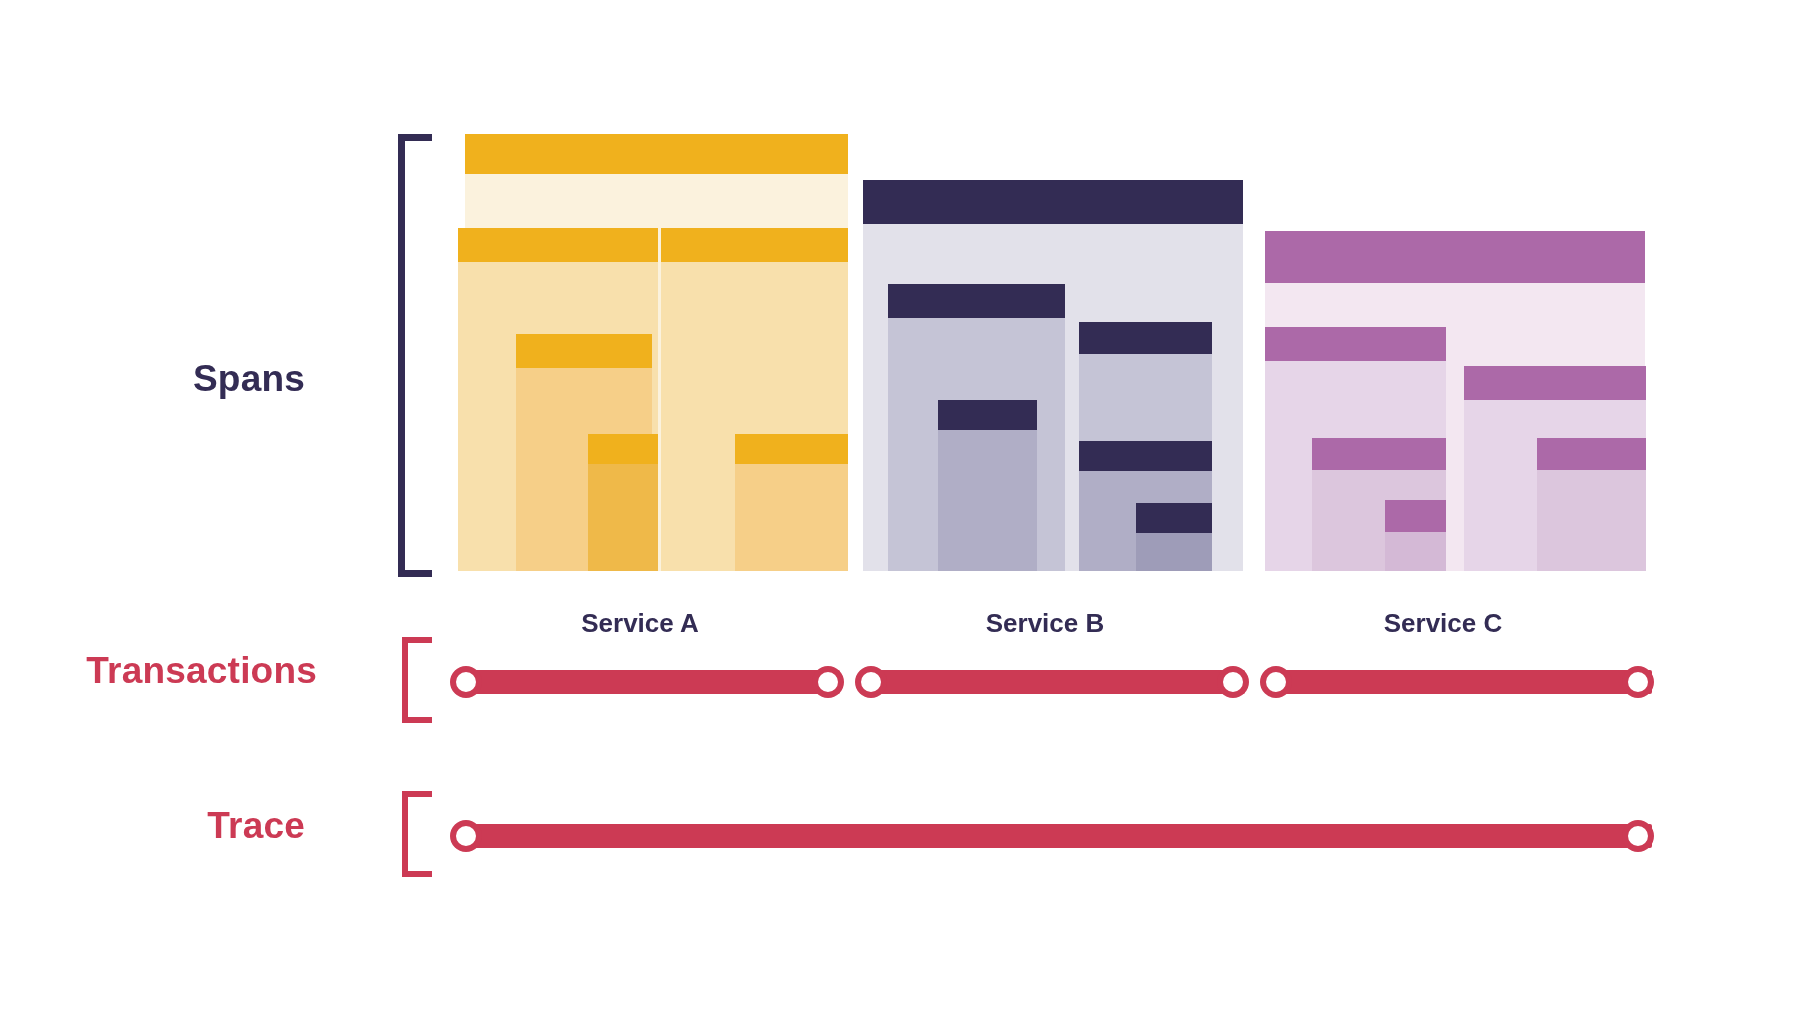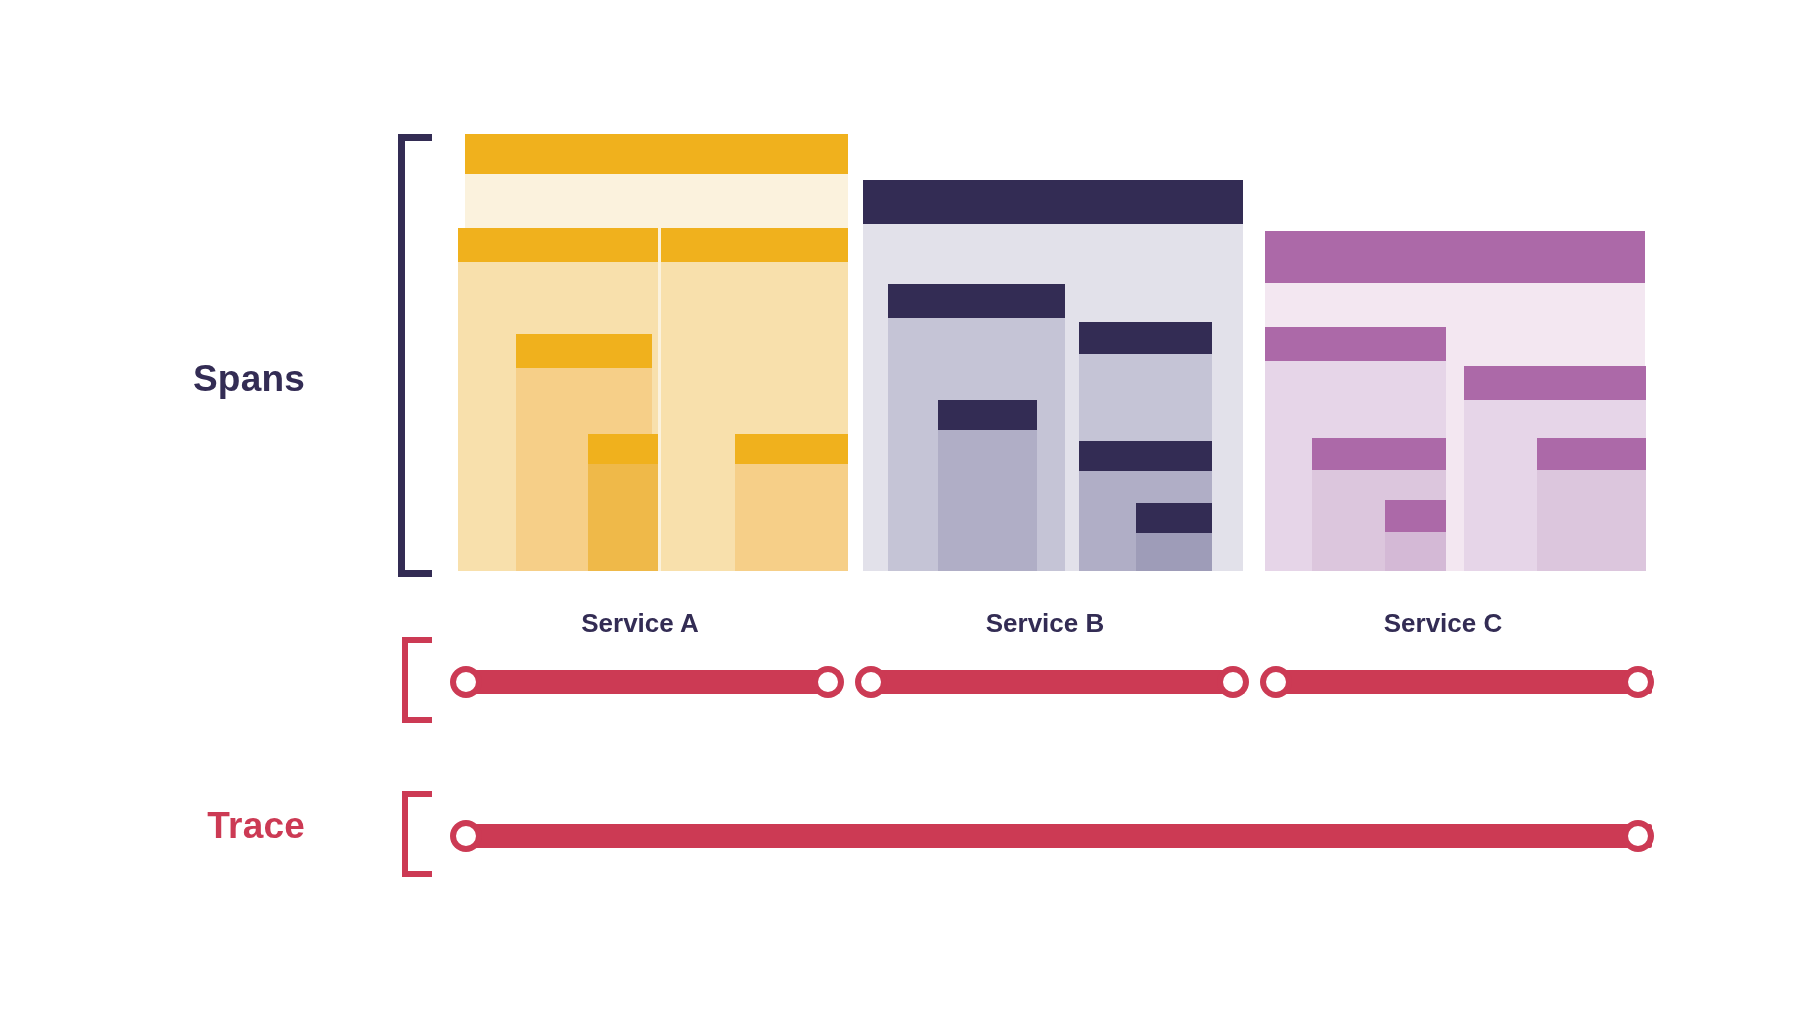--- a/index.html
+++ b/index.html
@@ -86,20 +86,21 @@
     box-sizing:border-box;
   }
 </style>
 </head>
 <body>
 
 <div class="stage">
 
   <div class="row-label" id="label-spans">Spans</div>
 
+  <div class="row-label" id="label-transactions">Transactions</div>
 
   <div class="row-label" id="label-trace">Trace</div>
 
   <div class="bracket" id="bracket-spans"></div>
   <div class="bracket" id="bracket-transactions"></div>
   <div class="bracket" id="bracket-trace"></div>
 
   <div id="spans-area">
       <div class="svc-group" style="left: 0px; top: 0px;">
         <div class="span-block" style="left: 465px; top: 134px; width: 383px; height: 437px; background: rgb(251, 242, 221);">

